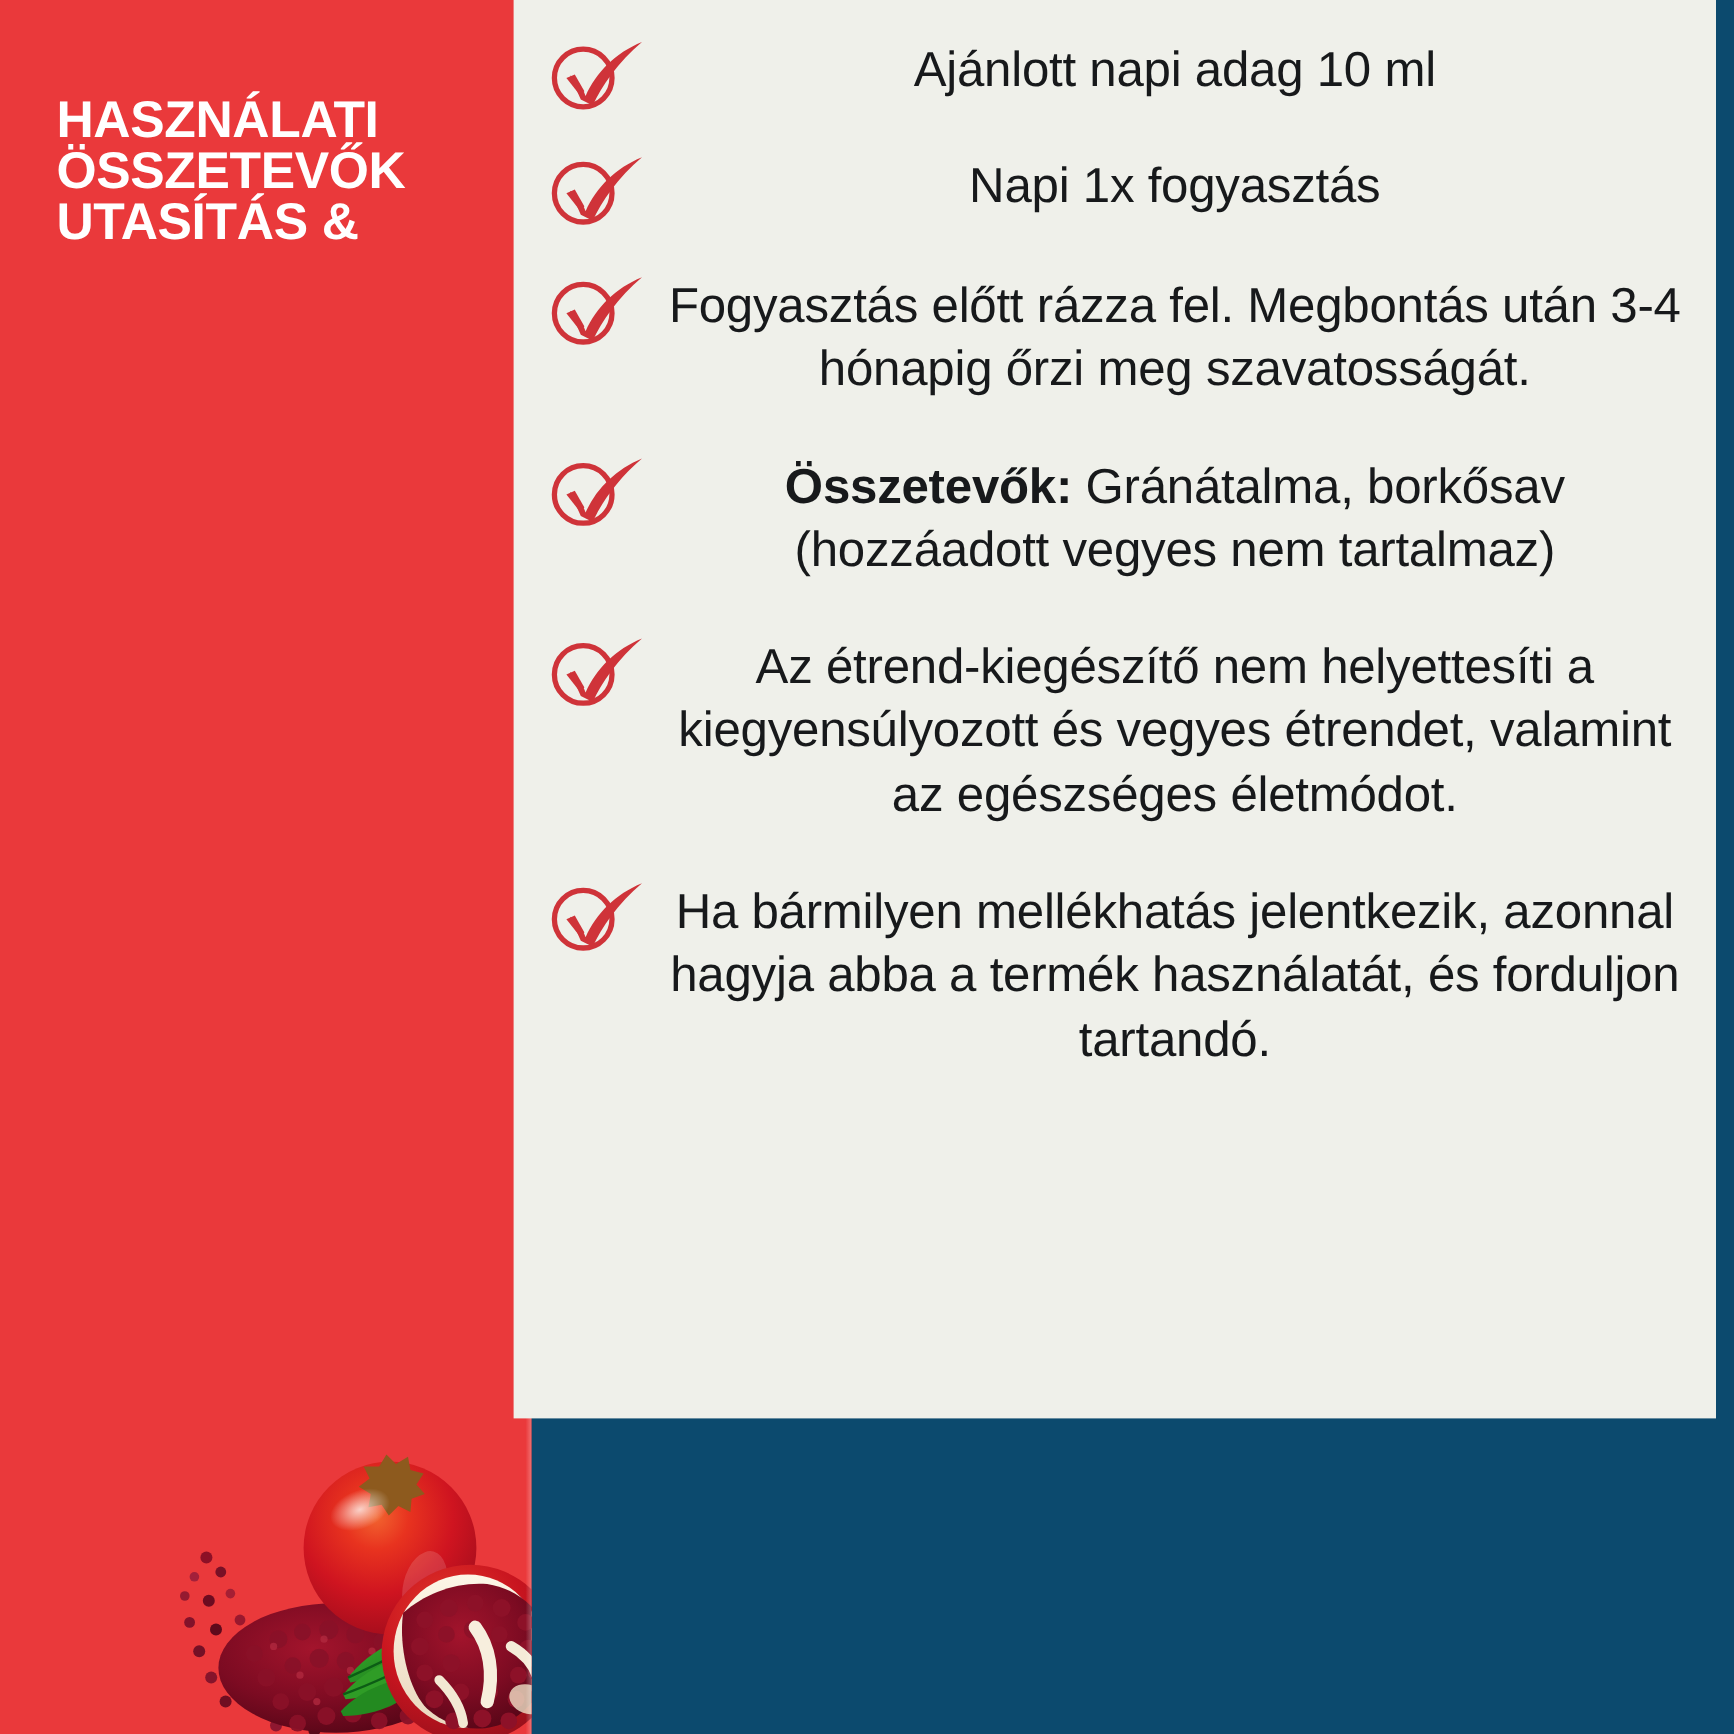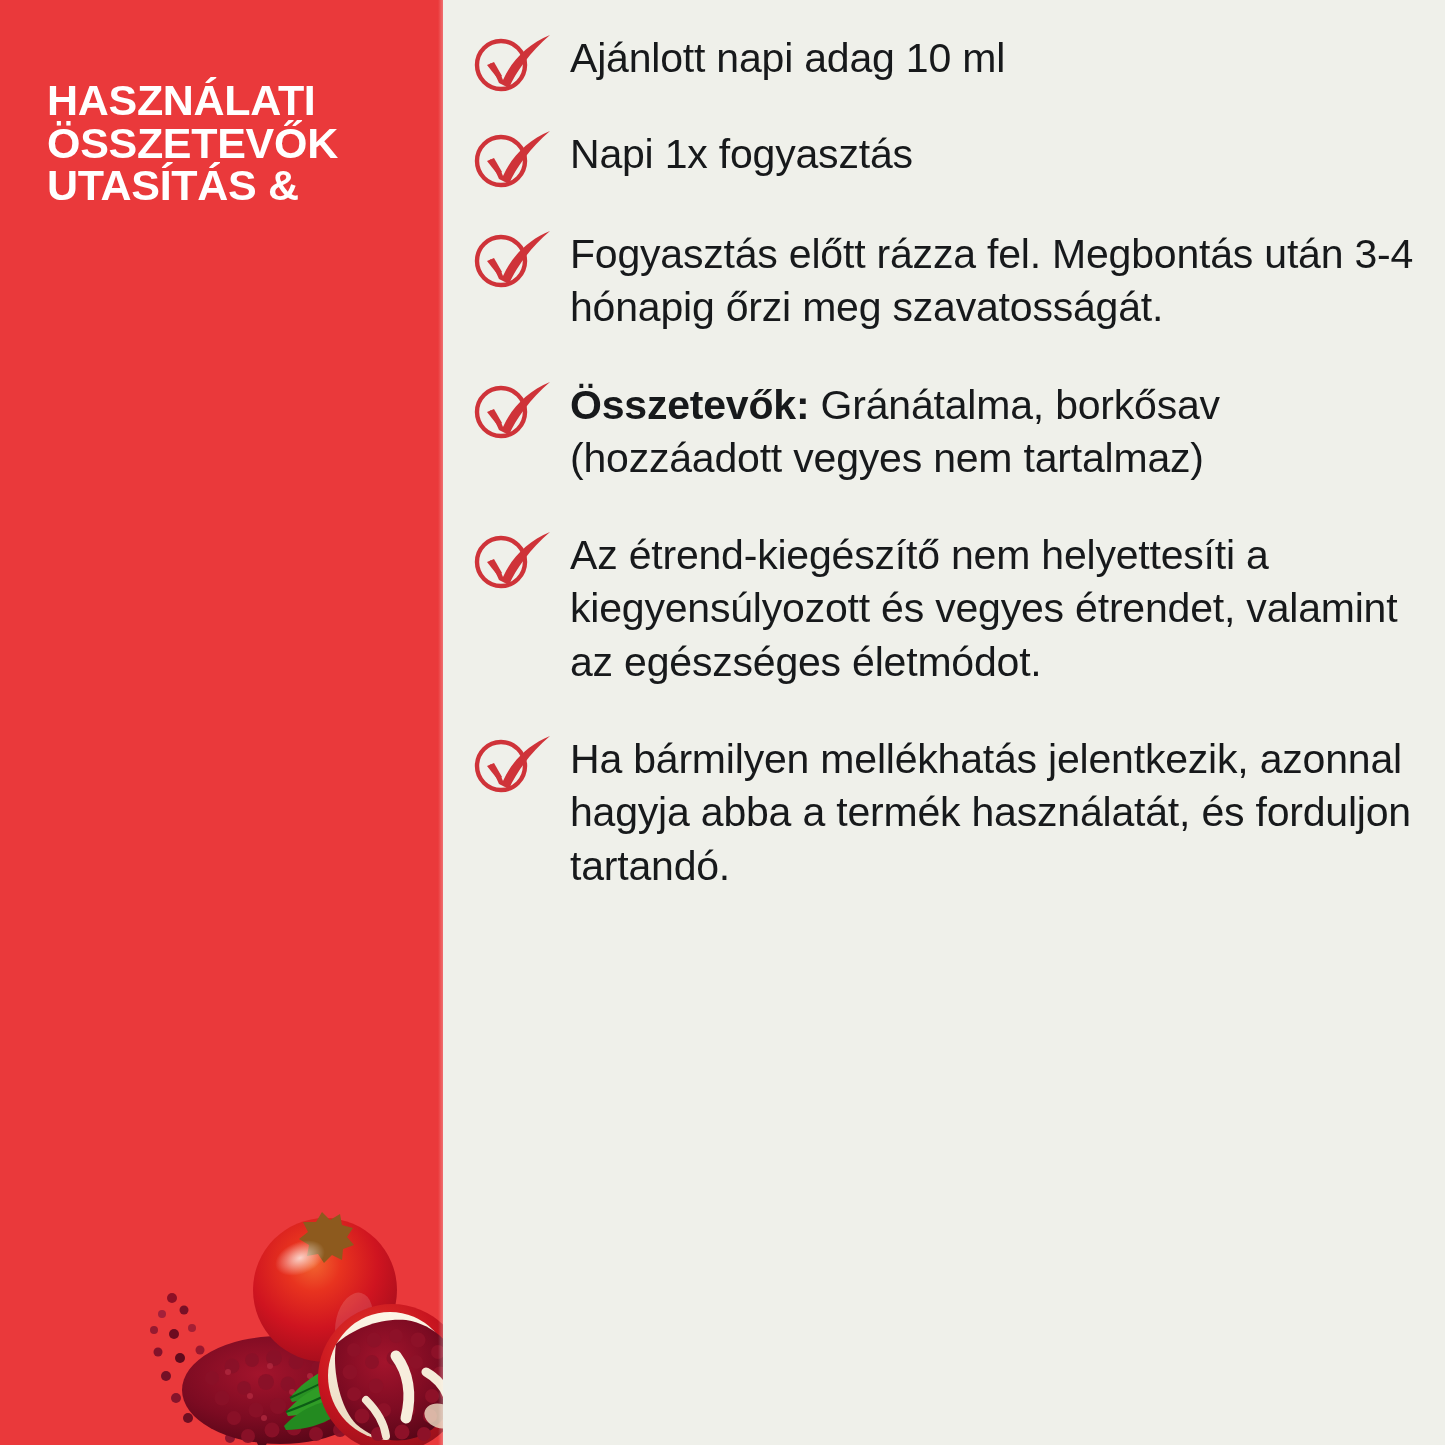--- a/index.html
+++ b/index.html
@@ -70,25 +70,26 @@
   }
   .pomegranate svg {
     display: block;
     width: 100%;
     height: 100%;
   }
 
   
   .content {
     position: absolute;
-    left: 443px;
+    left: 428px;
     top: 0;
     width: 1002px;
-    height: 1445px;
+    height: 1182px;
     background: #eff0ea;
+    text-align: center;
   }
 
   .list {
     position: absolute;
     left: 25px;
     top: 30px;
     width: 950px;
   }
 
   .item {

